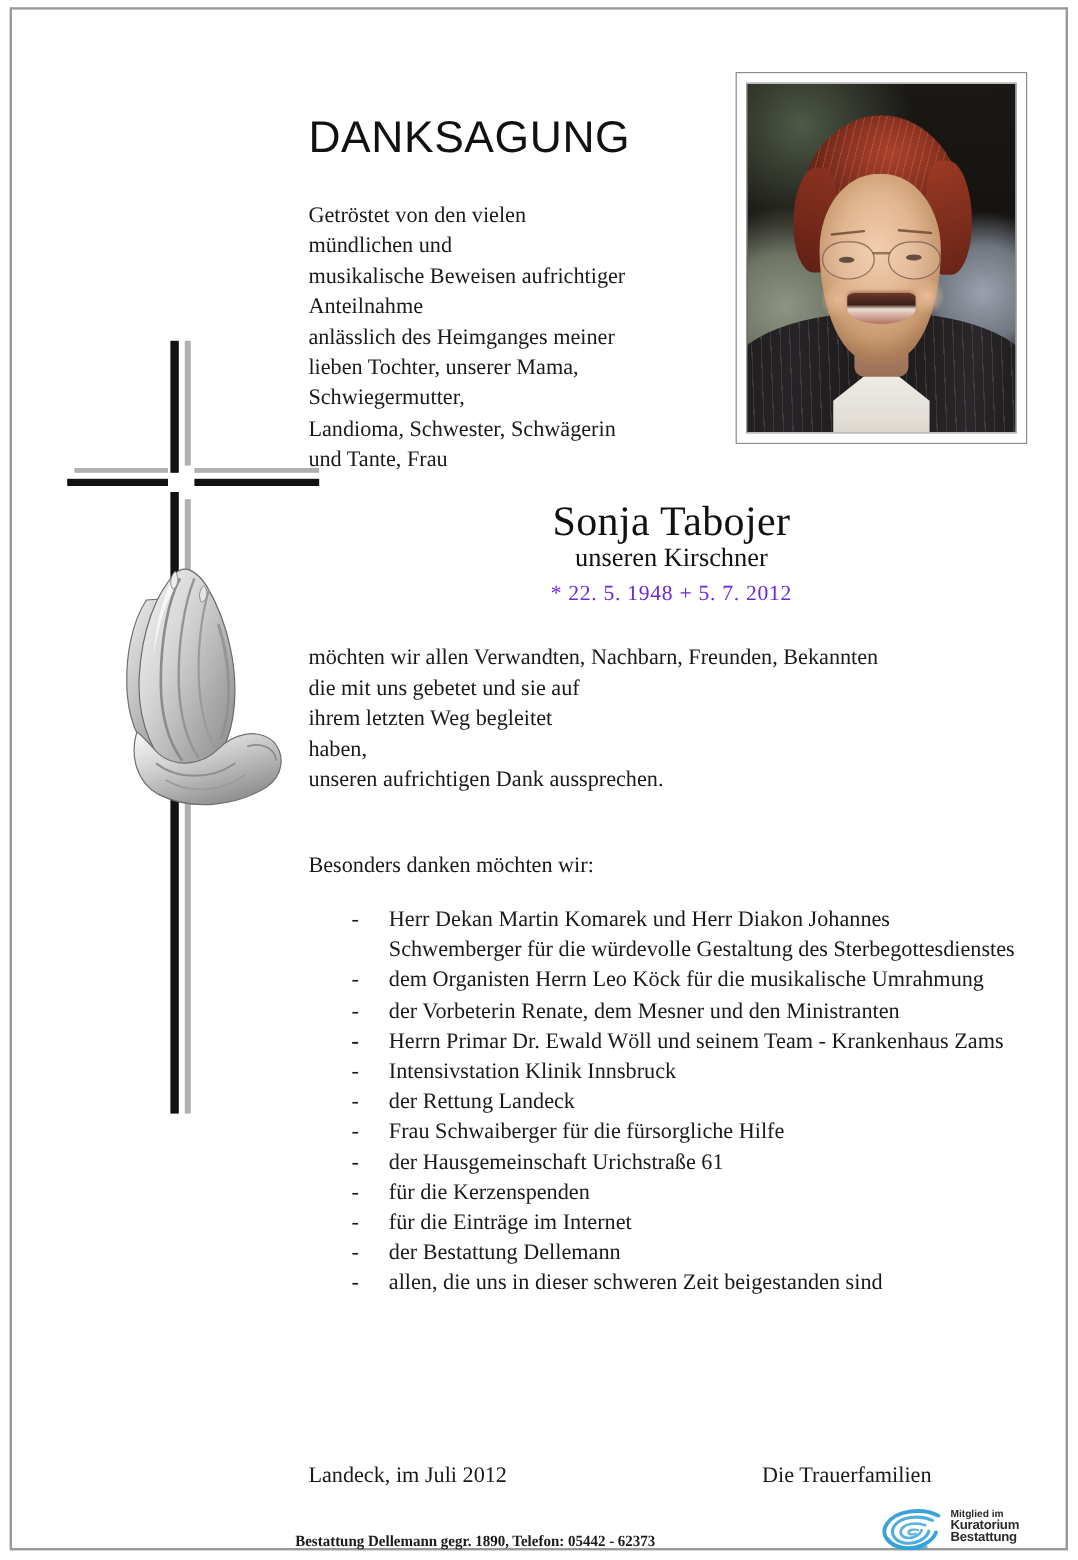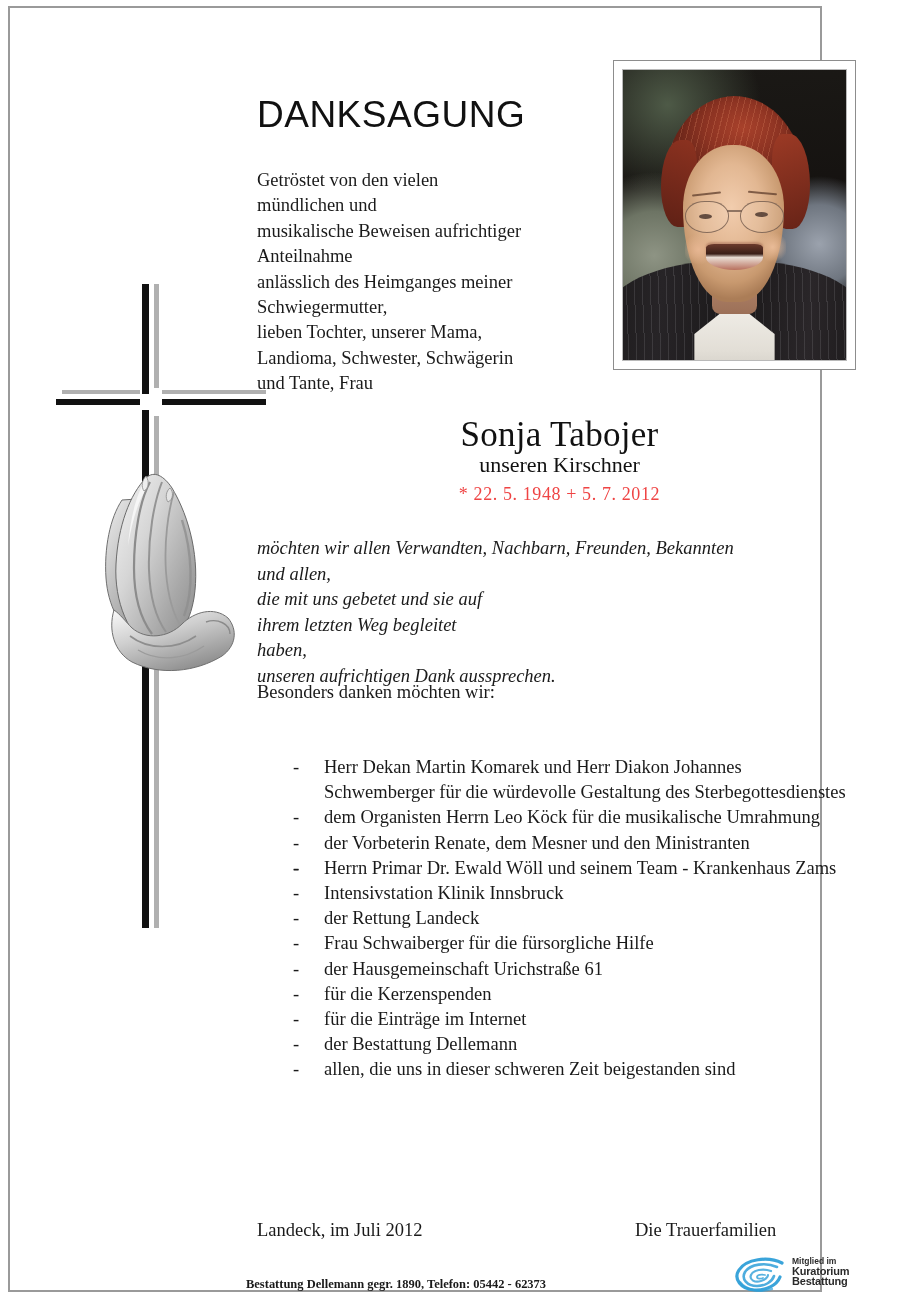--- a/index.html
+++ b/index.html
@@ -4,21 +4,21 @@
 <style>
   html,body{margin:0;padding:0;background:#ffffff;}
   body{width:898px;height:1300px;overflow:hidden;font-family:"Liberation Serif",serif;}
 
   #page{
     position:relative;width:898px;height:1300px;background:#ffffff;
     box-sizing:border-box;
   }
   
   #sheet{
-    position:absolute;left:8px;top:6px;width:814px;height:1286px;
+    position:absolute;left:8px;top:6px;width:882px;height:1286px;
     border:2px solid #9a9a9a;background:#ffffff;box-sizing:border-box;
   }
 
   
   #title{
     position:absolute;left:247px;top:86px;
     font-family:"Liberation Sans",sans-serif;
     font-size:37px;letter-spacing:0.5px;color:#111;white-space:nowrap;
   }
 
@@ -28,31 +28,31 @@
     font-size:18.5px;line-height:25.4px;color:#1a1a1a;
   }
   #intro div{white-space:nowrap;}
 
   
   #nameblock{
     position:absolute;left:247px;top:408px;width:605px;text-align:center;
   }
   #nameblock .nm{font-size:35px;line-height:38px;color:#111;letter-spacing:0.3px;}
   #nameblock .born{font-size:22px;line-height:25px;color:#111;margin-top:-2px;}
-  #nameblock .dates{font-size:18px;line-height:24px;color:#ef4444;margin-top:5px;letter-spacing:0.6px;text-align:center;}
+  #nameblock .dates{font-size:18px;line-height:24px;color:#6d28d9;margin-top:5px;letter-spacing:0.6px;text-align:center;}
 
   
   #body1{
     position:absolute;left:247px;top:528px;width:620px;
-    font-size:18.5px;line-height:25.6px;color:#1a1a1a;font-style:italic;
+    font-size:18.5px;line-height:25.6px;color:#1a1a1a;
   }
   #body1 div{white-space:nowrap;}
 
   #besonders{
-    position:absolute;left:247px;top:672px;
+    position:absolute;left:247px;top:702px;
     font-size:18.5px;line-height:25px;color:#1a1a1a;white-space:nowrap;
   }
 
   
   #thanks{
     position:absolute;left:278px;top:747px;width:560px;
     font-size:18.5px;line-height:25.2px;color:#1a1a1a;
   }
   #thanks .li{position:relative;padding-left:36px;margin-bottom:0px;}
   #thanks .li .dash{position:absolute;left:5px;top:0;color:#1a1a1a;}
@@ -293,35 +293,34 @@
     </div>
 
     <div id="title">DANKSAGUNG</div>
 
     <div id="intro">
       <div>Getröstet von den vielen</div>
       <div>mündlichen und</div>
       <div>musikalische Beweisen aufrichtiger</div>
       <div>Anteilnahme</div>
       <div>anlässlich des Heimganges meiner</div>
+      <div>lieben Tochter, unserer Mama,</div>
       <div>Schwiegermutter,</div>
-      <div>lieben Tochter, unserer Mama,</div>
       <div>Landioma, Schwester, Schwägerin</div>
       <div>und Tante, Frau</div>
     </div>
 
     <div id="nameblock">
       <div class="nm">Sonja Tabojer</div>
       <div class="born">unseren Kirschner</div>
       <div class="dates">* 22. 5. 1948    + 5. 7. 2012</div>
     </div>
 
     <div id="body1">
       <div>möchten wir allen Verwandten, Nachbarn, Freunden, Bekannten</div>
-      <div>und allen,</div>
       <div>die mit uns gebetet und sie auf</div>
       <div>ihrem letzten Weg begleitet</div>
       <div>haben,</div>
       <div>unseren aufrichtigen Dank aussprechen.</div>
     </div>
 
     <div id="besonders">Besonders danken möchten wir:</div>
 
     <div id="thanks">
       <div class="li"><span class="dash">-</span><span>Herr Dekan Martin Komarek und Herr Diakon Johannes Schwemberger für die würdevolle Gestaltung des Sterbegottesdienstes</span></div>

